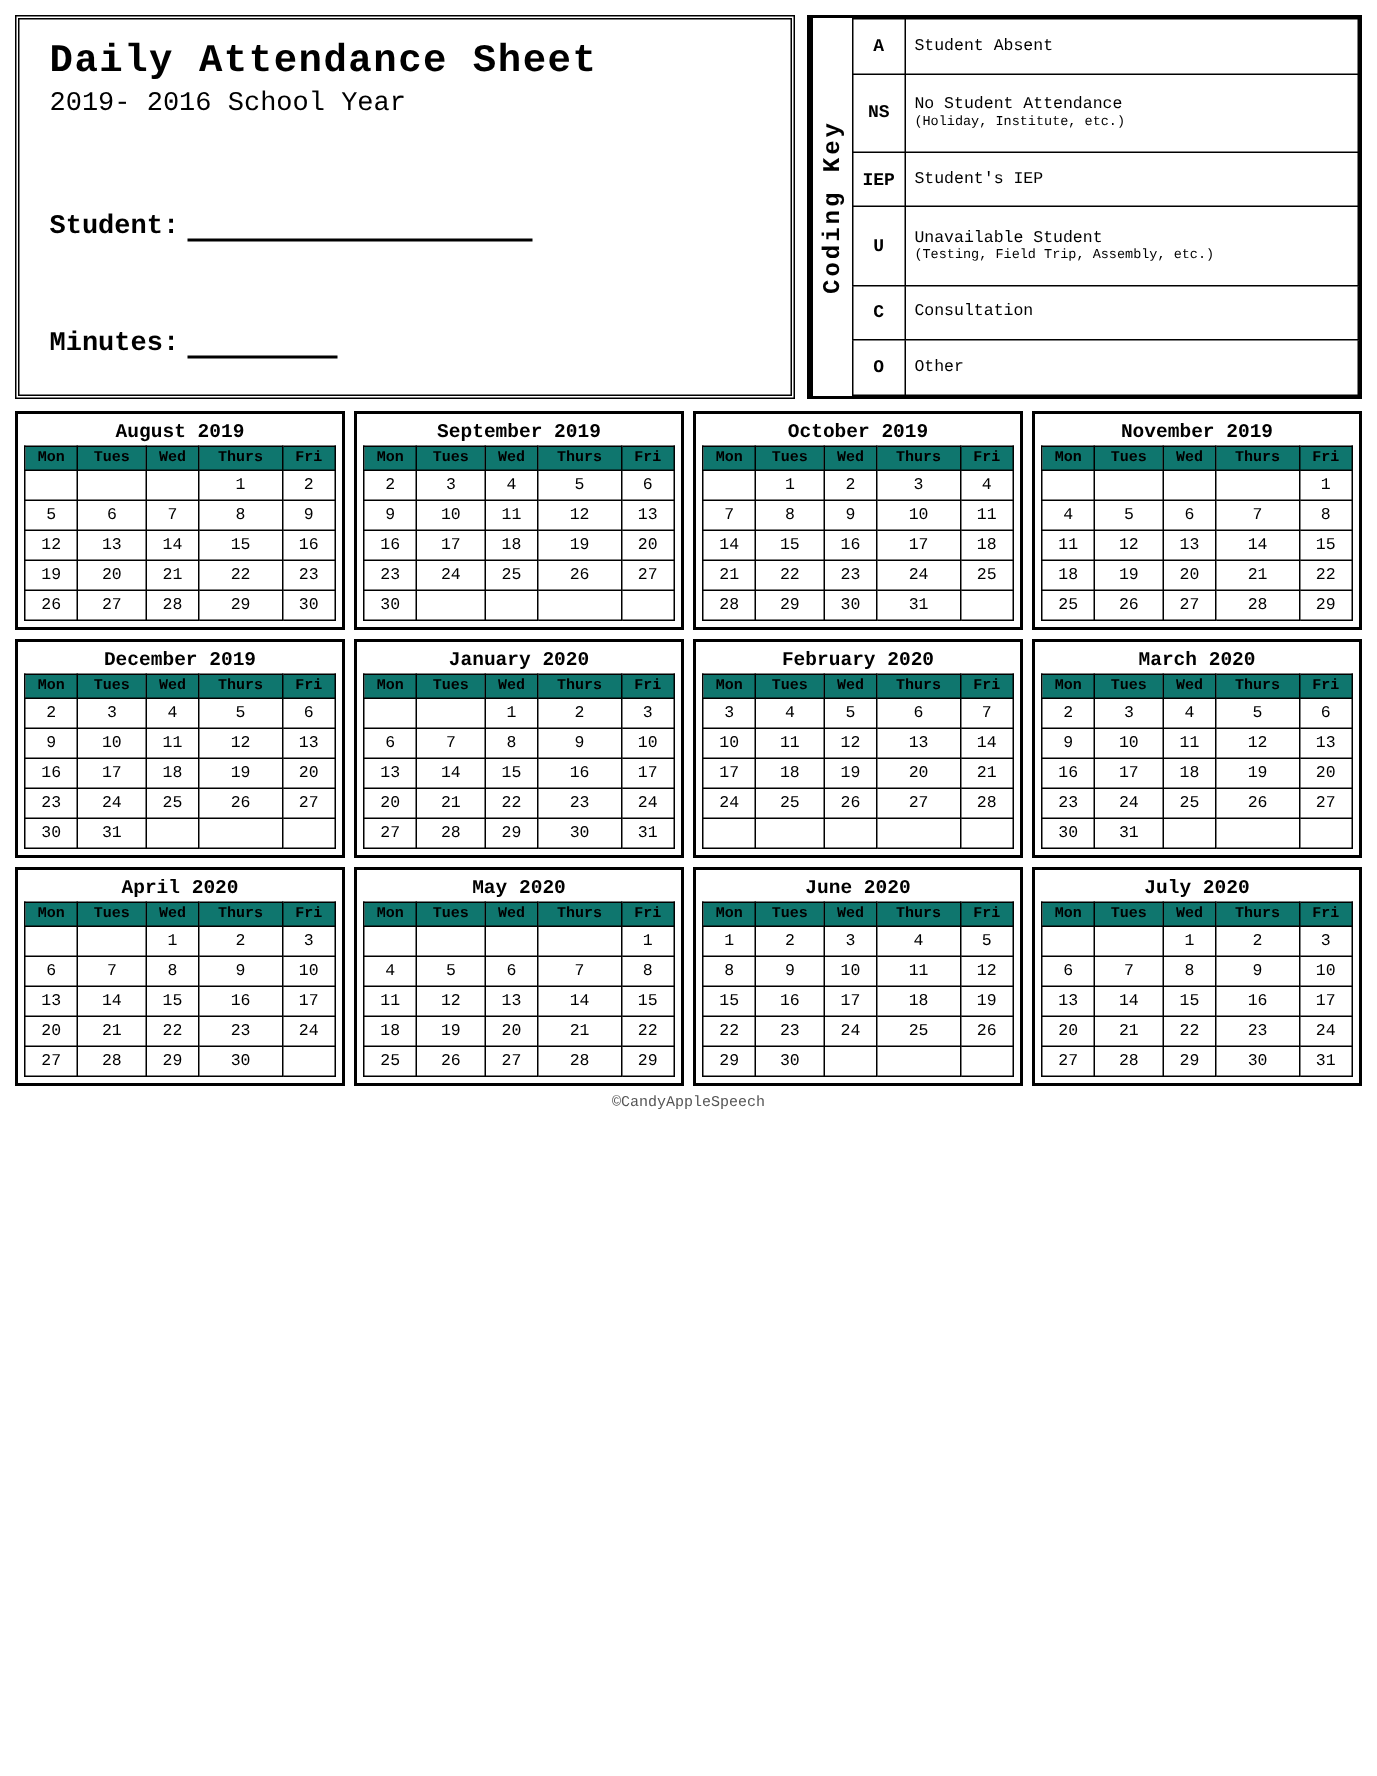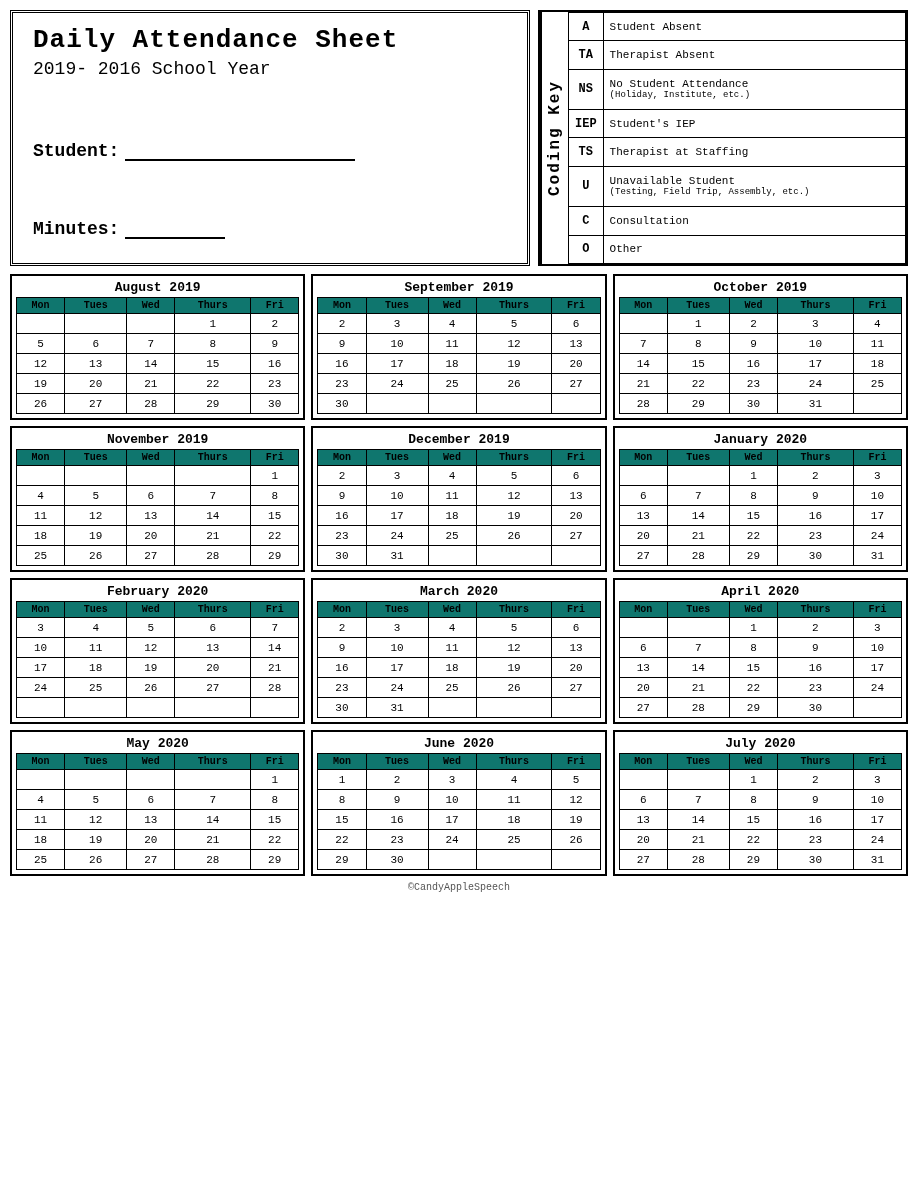--- a/index.html
+++ b/index.html
@@ -107,21 +107,21 @@
       width: 32px;
     }
     .coding-key-table .sub-note {
       font-size: 9px;
       display: block;
     }
 
     
     .calendars-grid {
       display: grid;
-      grid-template-columns: repeat(3, 1fr);
+      grid-template-columns: repeat(4, 1fr);
       gap: 6px;
     }
 
     .calendar-box {
       border: 2px solid #000;
       padding: 4px;
     }
     .calendar-title {
       text-align: center;
       font-weight: bold;
@@ -180,36 +180,28 @@
     </div>
 
     <div class="coding-key">
       <div class="coding-key-label">Coding Key</div>
       <div class="coding-key-table">
         <table id="coding-table">
           <tbody>
               <tr>
                 <td class="code">A</td>
                 <td>Student Absent</td>
-              </tr>
-              <tr>
-                <td class="code">TA</td>
-                <td>Therapist Absent</td>
               </tr>
               <tr>
                 <td class="code">NS</td>
                 <td>No Student Attendance<span class="sub-note">(Holiday, Institute, etc.)</span></td>
               </tr>
               <tr>
                 <td class="code">IEP</td>
                 <td>Student's IEP</td>
-              </tr>
-              <tr>
-                <td class="code">TS</td>
-                <td>Therapist at Staffing</td>
               </tr>
               <tr>
                 <td class="code">U</td>
                 <td>Unavailable Student<span class="sub-note">(Testing, Field Trip, Assembly, etc.)</span></td>
               </tr>
               <tr>
                 <td class="code">C</td>
                 <td>Consultation</td>
               </tr>
               <tr>

